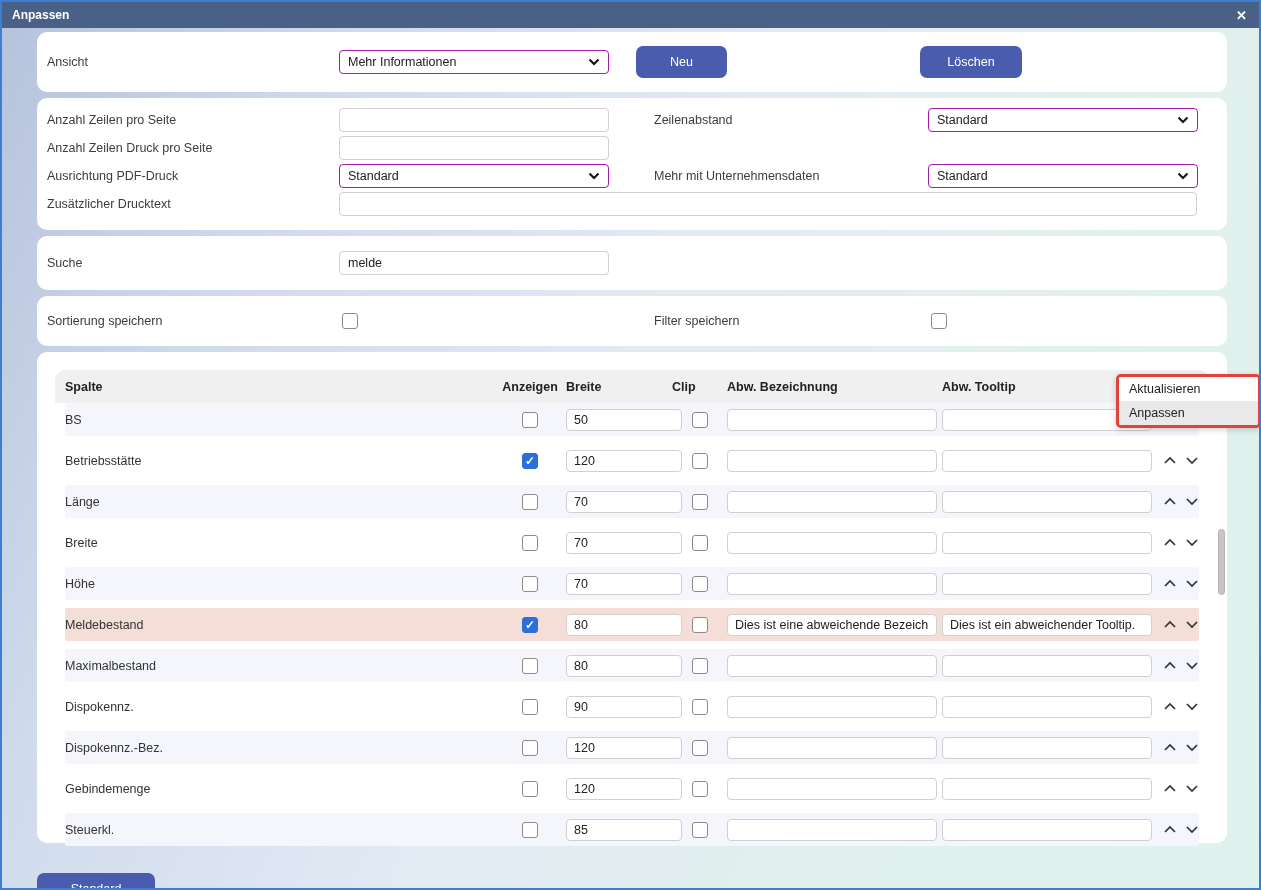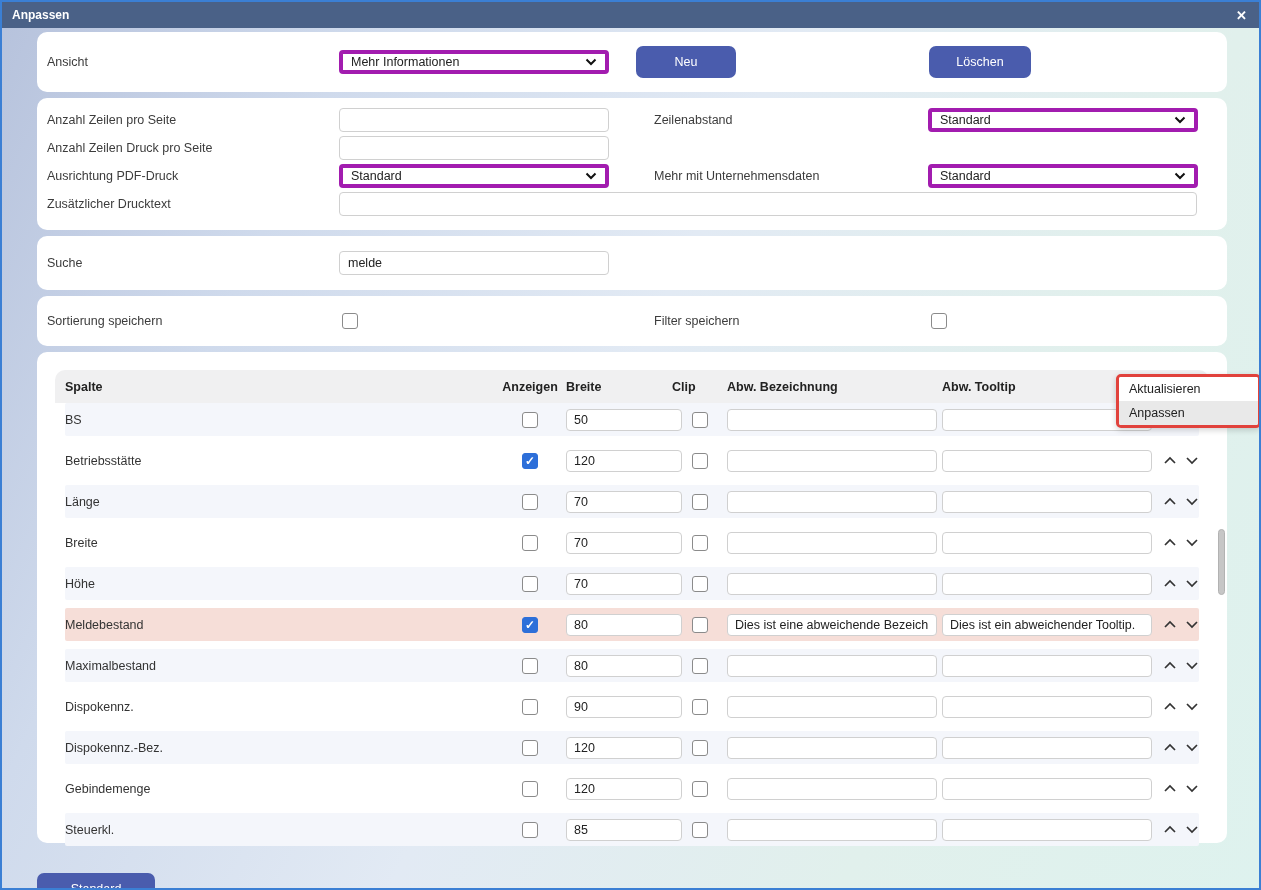--- a/index.html
+++ b/index.html
@@ -24,38 +24,38 @@
   .lcol { width:292px; flex:0 0 292px; }
   .rlbl { width:274px; flex:0 0 274px; margin-left:45px; }
   
   .tinput {
     height:24px; border:1px solid #d0d0d0; border-radius:4px; background:#fff;
     font-family:"Liberation Sans", sans-serif; font-size:12.5px; color:#222; padding:0 8px; outline:none;
   }
   .w270 { width:270px; }
   .w858 { width:858px; }
   .select {
-    height:24px; width:270px; border:4px solid #a21caf; border-radius:4px; background:#fff;
+    height:24px; width:270px; border:1px solid #a21caf; border-radius:4px; background:#fff;
     display:flex; align-items:center; padding:0 8px; font-size:12.5px; color:#222; cursor:pointer;
   }
   .select span { flex:1; }
   .btn {
     height:32px; border:none; border-radius:7px; background:#4a5cad; color:#fff;
     font-family:"Liberation Sans", sans-serif; font-size:12.5px; cursor:pointer;
   }
   
   .cb {
     width:16px; height:16px; border:1.5px solid #8b8b8b; border-radius:3px; background:#fff;
     display:inline-flex; align-items:center; justify-content:center; cursor:pointer; flex:0 0 16px;
   }
   .cb.on { background:#2d6fd9; border-color:#2d6fd9; }
   .cb.on::after { content:"✓"; color:#fff; font-size:12px; font-weight:bold; line-height:1; }
   
   .card-view { height:60px; display:flex; align-items:center; }
-  .btn-neu { width:100px; margin-left:27px; }
+  .btn-neu { width:91px; margin-left:27px; }
   .btn-loeschen { width:102px; margin-left:193px; }
   .card-print { height:132px; padding-top:10px; }
   .card-print .row { height:24px; margin-bottom:4px; }
   .card-save { height:50px; display:flex; align-items:center; }
   .cb-sort { margin-left:3px; }
   .lbl-filter { margin-left:296px; width:274px; }
   .cb-filter { margin-left:3px; }
   .card-search { height:54px; display:flex; align-items:center; }
   
   .card-table { height:491px; padding:18px; position:relative; }

